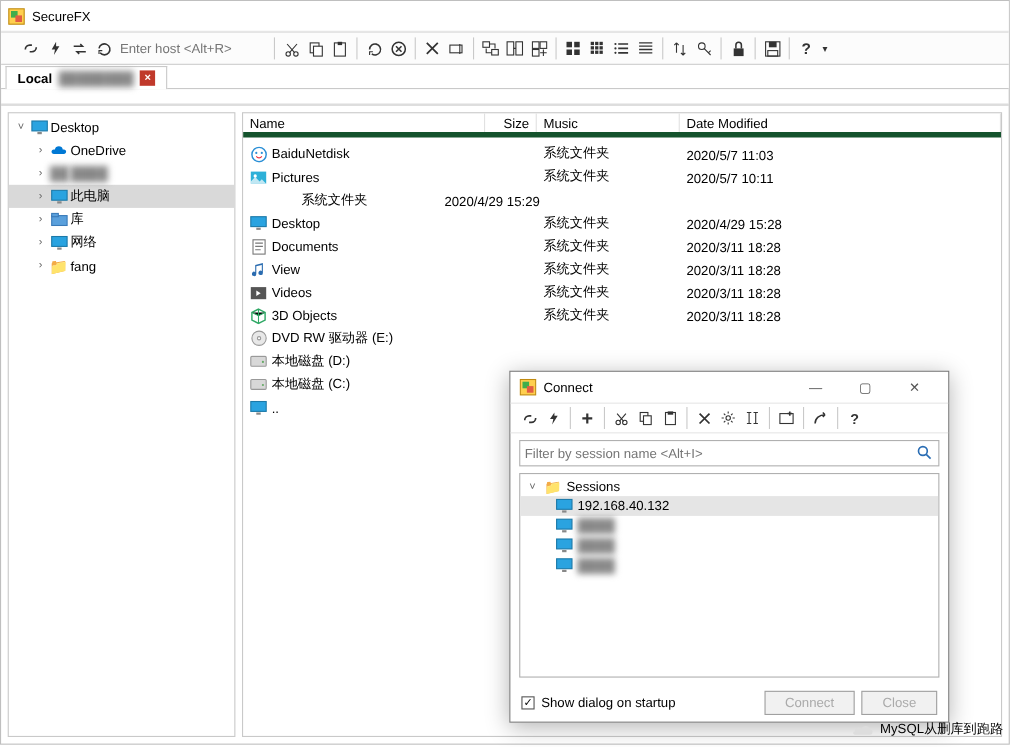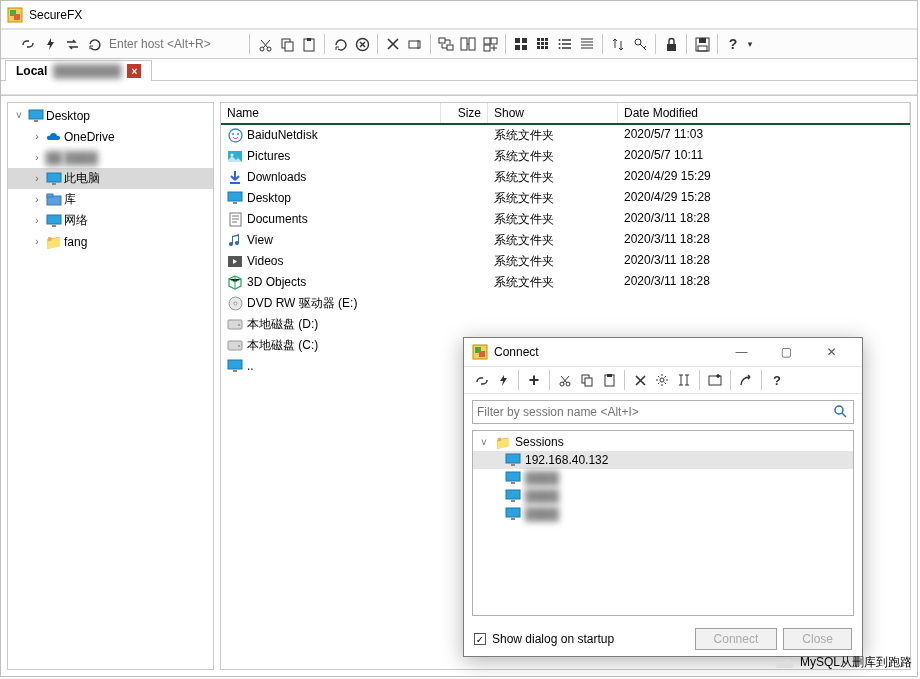--- a/index.html
+++ b/index.html
@@ -15,25 +15,25 @@
   .host-in{border:none;background:transparent;width:140px;padding:2px 4px;color:#888}
   .tabstrip{height:22px;display:flex;align-items:flex-end;padding:0 4px;background:#fff;border-bottom:1px solid #c9c9c9}
   .tab{border:1px solid #c9c9c9;border-bottom:none;background:#fff;padding:3px 10px;display:flex;align-items:center;gap:6px;position:relative;top:1px}
   .tab .blur{filter:blur(3px);color:#888}
   .tab .close-x{width:14px;height:14px;background:#c0392b;color:#fff;display:flex;align-items:center;justify-content:center;font-size:10px;font-weight:bold}
   .thin-line{height:14px;border-bottom:1px solid #e1e1e1}
   .workspace{flex:1;display:flex;border-top:1px solid #c9c9c9;overflow:hidden}
   .tree-pane{width:207px;border:1px solid #c9c9c9;margin:6px 0 6px 6px;background:#fff;overflow:auto;padding:2px 0}
   .splitter{width:6px;cursor:col-resize}
   .list-pane{flex:1;border:1px solid #c9c9c9;margin:6px 6px 6px 0;background:#fff;position:relative;overflow:hidden}
-  .cols{display:flex;border-bottom:2px solid #14532d;height:22px;align-items:flex-start}
+  .cols{display:flex;border-bottom:5px solid #14532d;height:22px;align-items:flex-start}
   .cols div{padding:0 6px;border-right:1px solid #e1e1e1;height:100%;display:flex;align-items:center}
   .c-name{width:220px}.c-size{width:47px;justify-content:flex-end}.c-type{width:130px}.c-date{flex:1}
   .rows{padding-top:2px}
-  .row{display:flex;height:21px;align-items:flex-start}
+  .row{display:flex;height:21px;align-items:flex-end}
   .row .rn{width:220px;padding-left:6px;display:flex;align-items:center;gap:4px}
   .row .rs{width:47px}
   .row .rt{width:130px;padding-left:6px}
   .row .rd{flex:1;padding-left:6px}
   .tree-row{display:flex;align-items:center;height:21px;padding-left:4px;gap:2px}
   .tree-row.sel{background:#d9d9d9}
   .tw{width:14px;text-align:center;color:#666;font-size:10px;cursor:pointer}
   .blur-txt{filter:blur(3px);color:#888}
   .ico{width:16px;height:16px;display:inline-flex;align-items:center;justify-content:center;font-size:13px}
   
@@ -314,21 +314,21 @@
             </span>
             <span>fang</span>
           </div>
         </div>
     </div>
     <div class="splitter"></div>
     <div class="list-pane">
       <div class="cols">
         <div class="c-name">Name</div>
         <div class="c-size">Size</div>
-        <div class="c-type">Show</div>
+        <div class="c-type">Music</div>
         <div class="c-date">Date Modified</div>
       </div>
       <div class="rows" id="list-rows">
           <div class="row">
             <div class="rn">
               <span class="ico">
                 <svg width="15" height="15">
                   <circle cx="7.5" cy="7.5" r="6.5" fill="none" stroke="#2a8fd6" stroke-width="1.3"></circle>
                   <path d="M5 9c1 2 4 2 5 0" stroke="#e34" fill="none"></path>
                   <circle cx="5" cy="6" r="1" fill="#2a8fd6"></circle>
@@ -350,29 +350,20 @@
                   <path d="M1 10l4-4 4 4 2-2 4 4H1z" fill="#fff" opacity=".7"></path>
                 </svg>
               </span>
               <span>Pictures</span>
             </div>
             <div class="rs"></div>
             <div class="rt">系统文件夹</div>
             <div class="rd">2020/5/7 10:11</div>
           </div>
           <div class="row">
-            <div class="rn">
-              <span class="ico">
-                <svg width="14" height="15">
-                  <path d="M7 1v9M7 10 3 6M7 10l4-4" stroke="#2563eb" stroke-width="2" fill="none"></path>
-                  <rect x="2" y="12" width="10" height="2" fill="#2563eb"></rect>
-                </svg>
-              </span>
-              <span>Downloads</span>
-            </div>
             <div class="rs"></div>
             <div class="rt">系统文件夹</div>
             <div class="rd">2020/4/29 15:29</div>
           </div>
           <div class="row">
             <div class="rn">
               <span class="ico">
                 <svg width="16" height="14">
                   <rect x="1" y="1" width="14" height="9" fill="#2aa3e0" stroke="#1c79a8"></rect>
                   <rect x="6" y="11" width="4" height="2" fill="#888"></rect>

